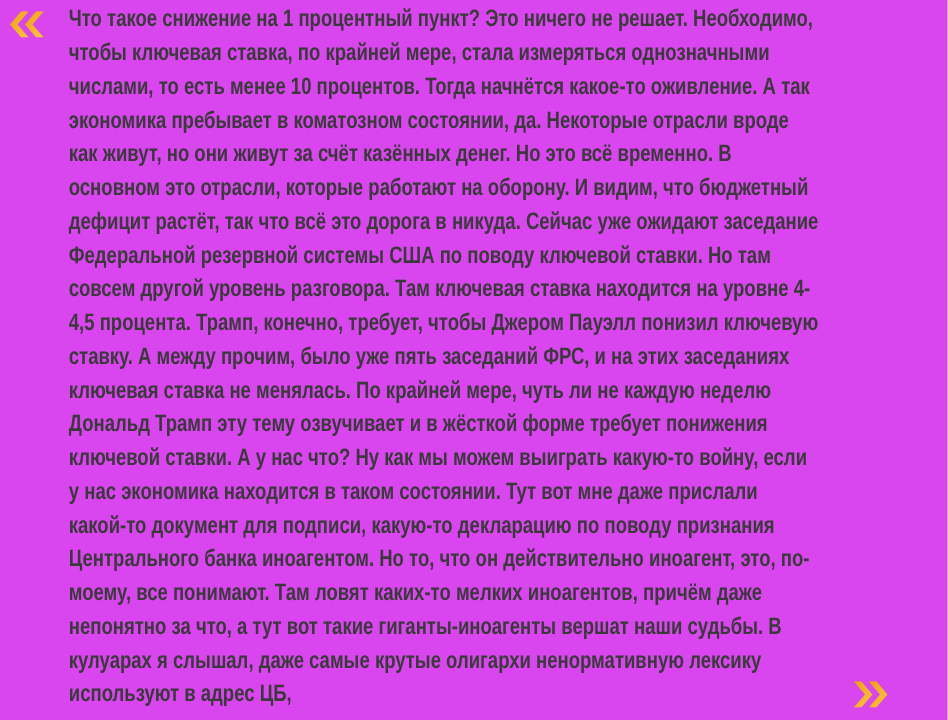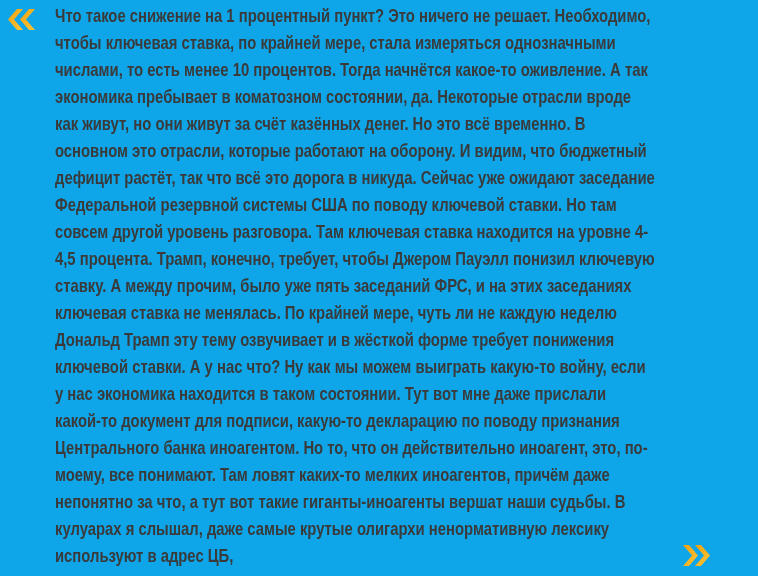--- a/index.html
+++ b/index.html
@@ -4,21 +4,21 @@
 <style>
   html, body {
     margin: 0;
     padding: 0;
     background: #ffffff;
   }
   .page {
     position: relative;
     width: 758px;
     height: 576px;
-    background: #0ea5e9;
+    background: #d946ef;
     overflow: hidden;
   }
   .open-quote, .close-quote {
     position: absolute;
     width: 27px;
     height: 21px;
     display: block;
   }
   .open-quote { left: 8px; top: 9px; }
   .close-quote { left: 683px; top: 545px; }

